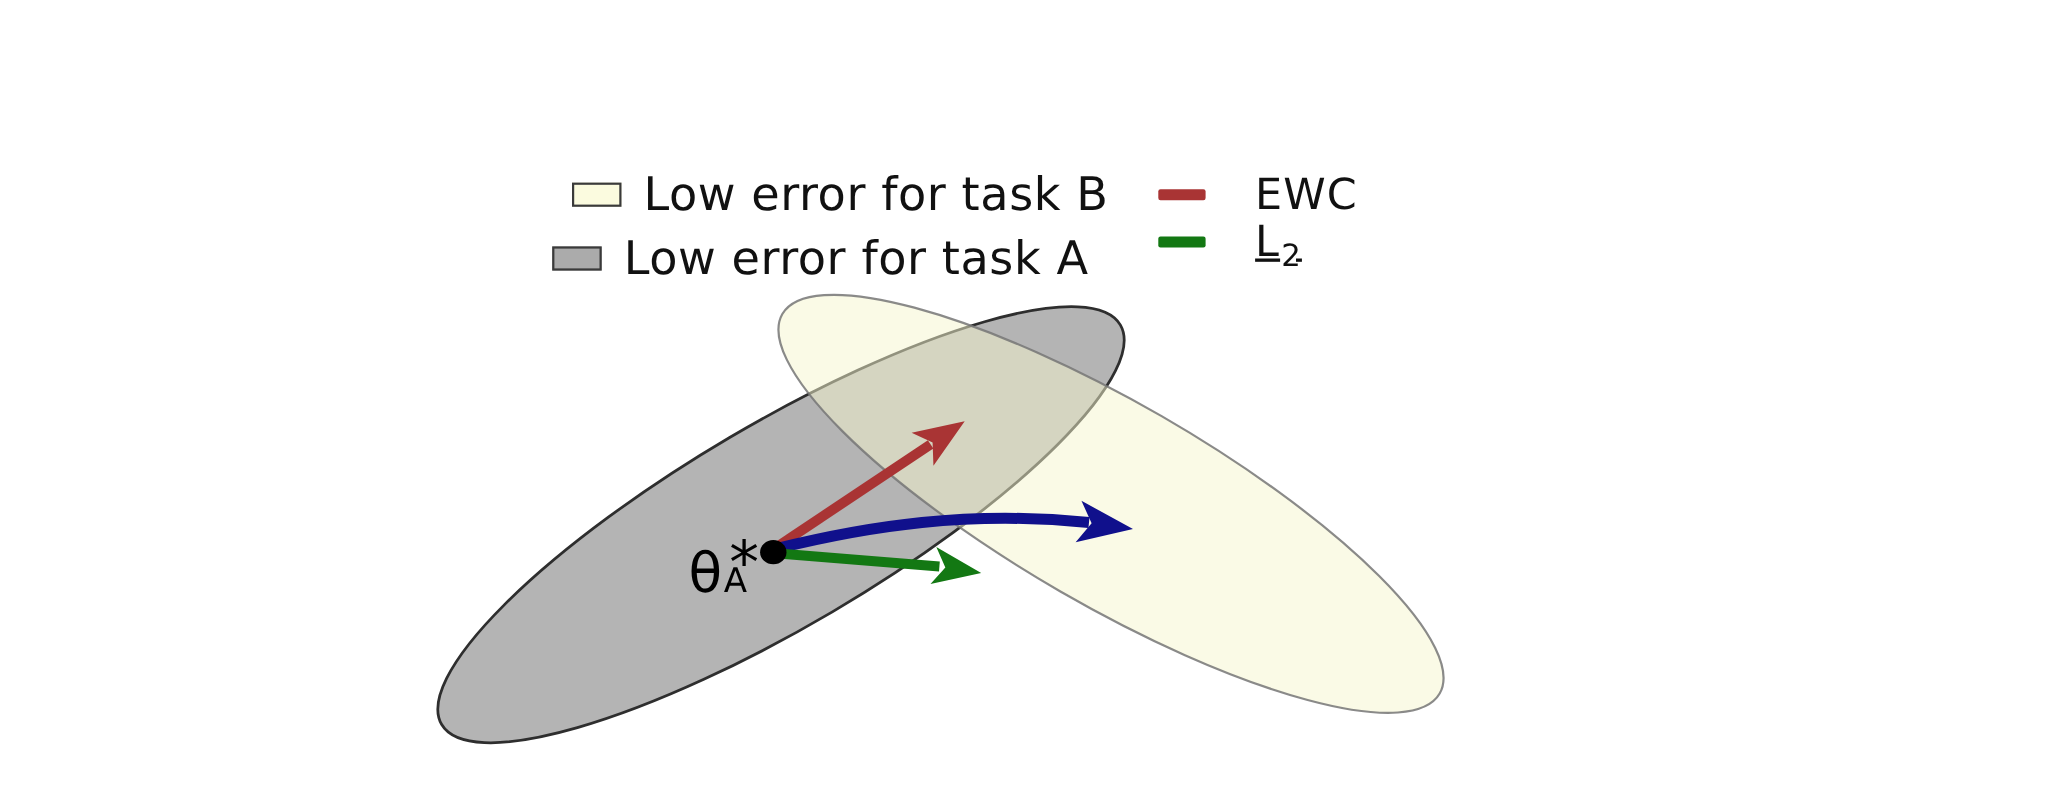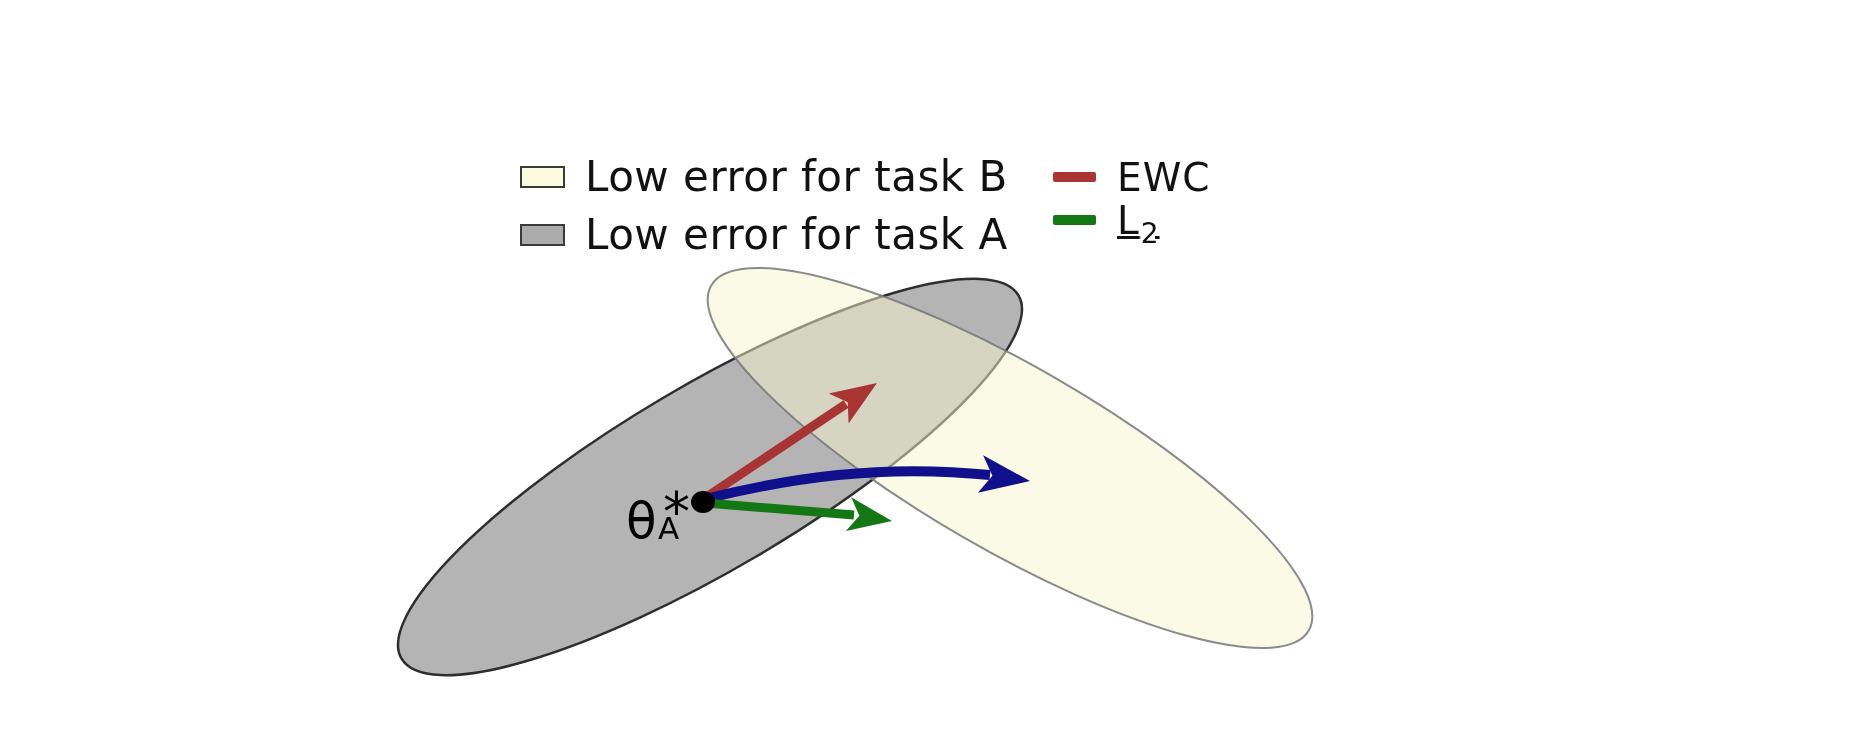--- a/index.html
+++ b/index.html
@@ -27,25 +27,25 @@
     border: 2px solid #3a3a3a;
     margin-right: 20px;
     box-sizing: border-box;
   }
   .line-swatch {
     width: 43px; height: 10px;
     border-radius: 2px;
     margin-right: 21px;
   }
   .region-legend-label { font-size: 42px; letter-spacing: 0.5px; }
-  .arrow-legend-label  { font-size: 39px; letter-spacing: 1px; }
+  .arrow-legend-label  { font-size: 39px; letter-spacing: 1px; margin-left: 24px; }
   .legend-sub { font-size: 28px; position: relative; top: 9px; left: 1px; }
 
   #legend-left-row1  { left: 520px; top: 155px; height: 44px; }
-  #legend-left-row2  { left: 520px; top: 213px; height: 44px; }
+  #legend-left-row2  { left: 502px; top: 213px; height: 44px; }
   #legend-right-row1 { left: 1053px; top: 158px; height: 38px; }
   #legend-right-row2 { left: 1053px; top: 201px; height: 38px; text-decoration: underline; }
   #legend-right-row3 { left: 1053px; top: 246px; height: 38px; }
 
   
   .pt-label { position: absolute; line-height: 1; color: #000; }
   #theta-main { left: 626px; top: 496px; font-size: 50px; }
   #theta-sub  { left: 658px; top: 513px; font-size: 31px; }
   #theta-sup  { left: 663px; top: 485px; font-size: 54px; }
 </style>

